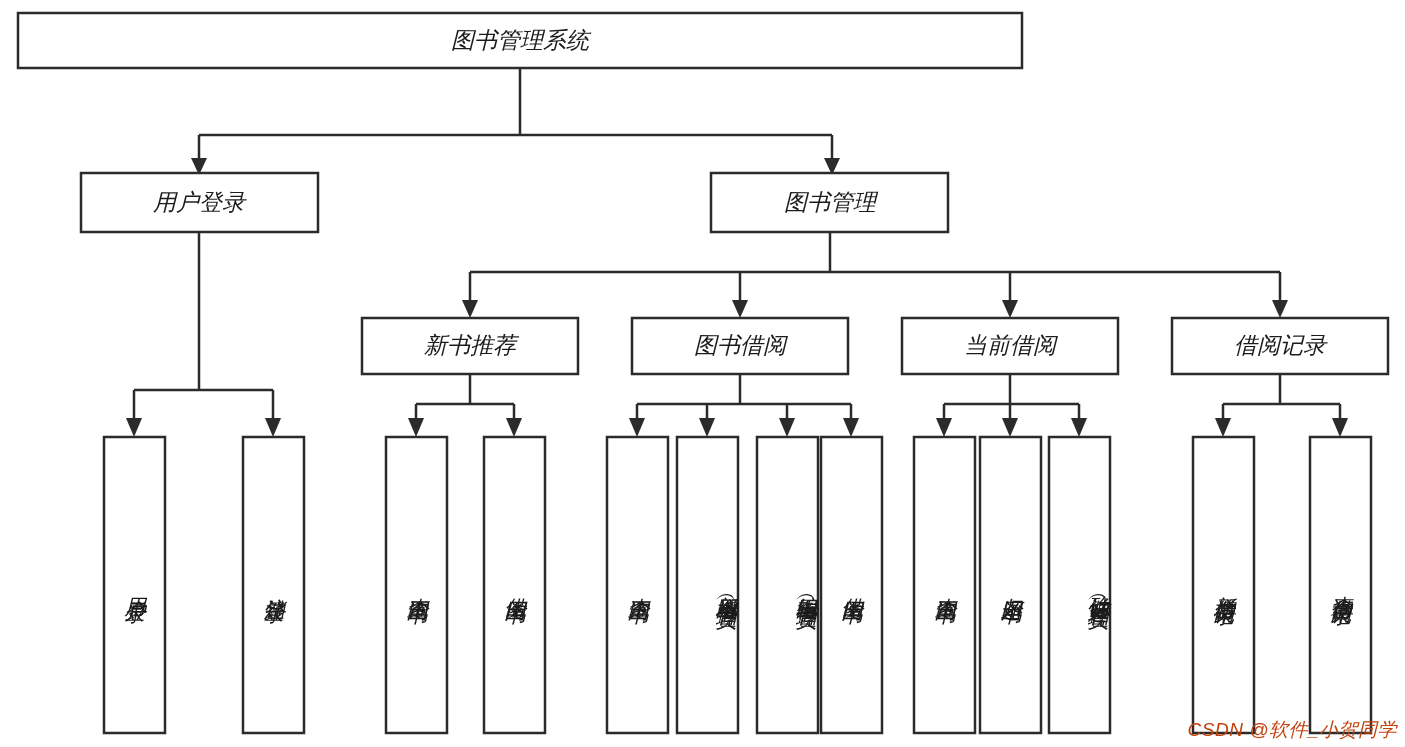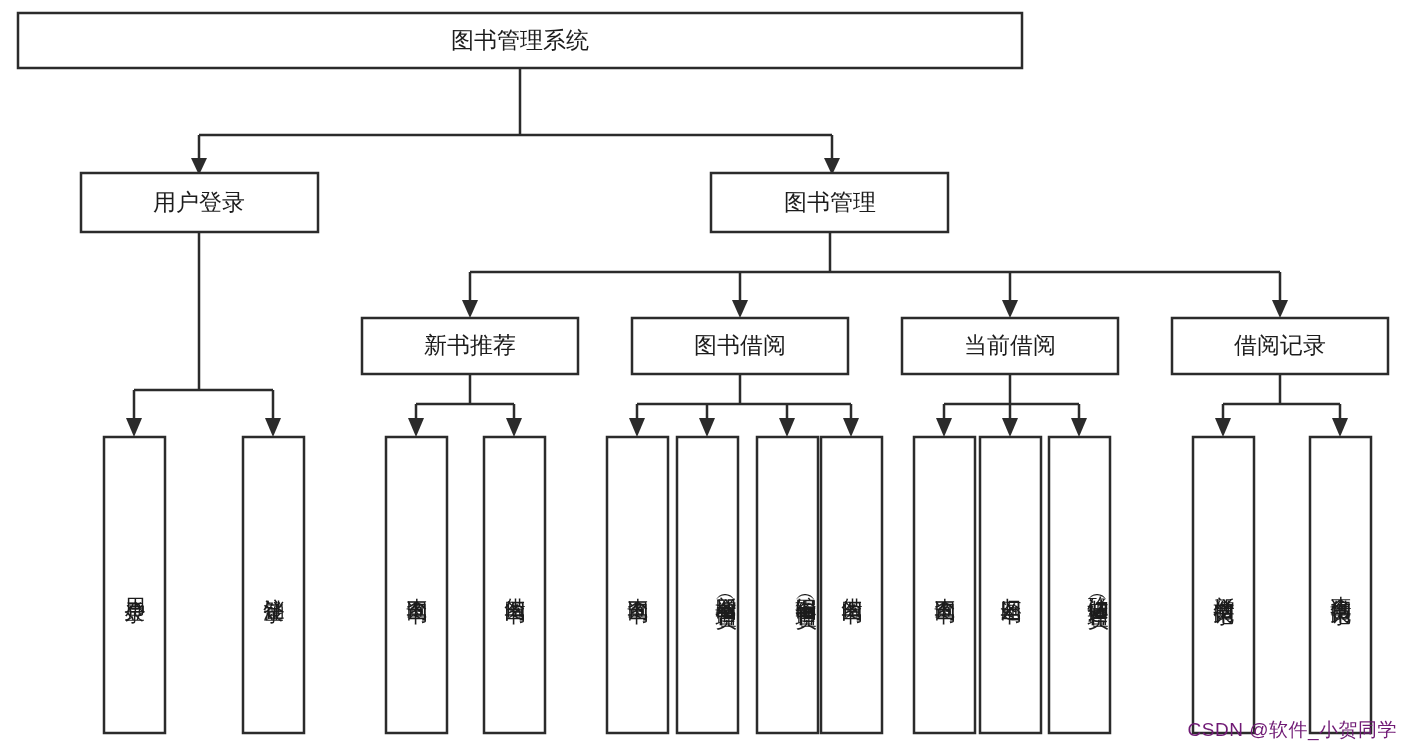--- a/index.html
+++ b/index.html
@@ -9,20 +9,21 @@
   }
   body {
     font-family: "Liberation Sans", "DejaVu Sans", sans-serif;
   }
   #diagram-root {
     position: relative;
     width: 1405px;
     height: 747px;
     background: #ffffff;
     overflow: hidden;
+    font-style: italic;
   }
   svg#flow-svg {
     position: absolute;
     left: 0;
     top: 0;
     width: 1405px;
     height: 747px;
     display: block;
   }
   .node-box {
@@ -61,21 +62,21 @@
     justify-content: center;
     pointer-events: none;
     white-space: nowrap;
   }
   .watermark {
     position: absolute;
     right: 8px;
     bottom: 4px;
     font-family: "Liberation Sans", "DejaVu Sans", sans-serif;
     font-size: 19px;
-    color: #701a75;
+    color: #c2410c;
     letter-spacing: 0.5px;
     user-select: none;
   }
 </style>
 </head>
 <body>
 
 <div id="diagram-root">
 
   <svg id="flow-svg" viewBox="0 0 1405 747">

